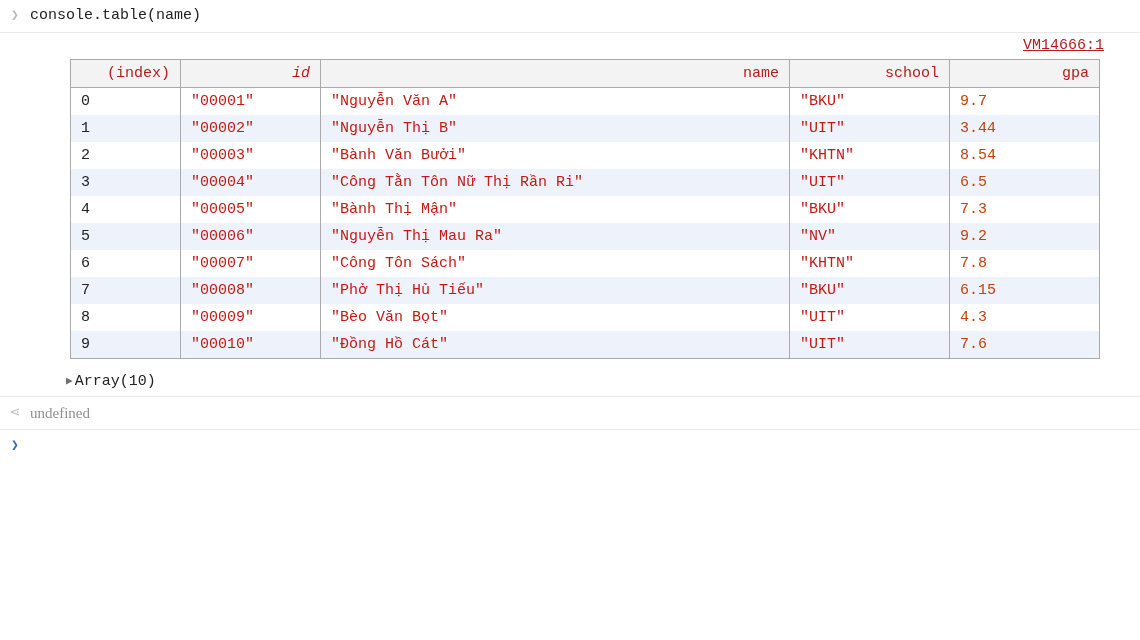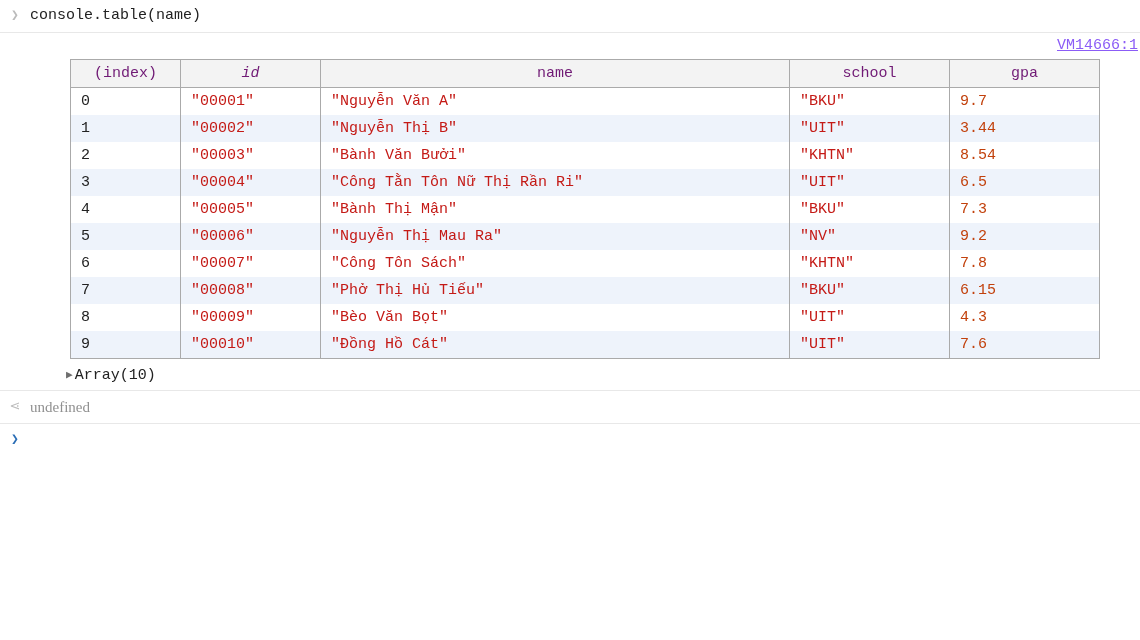--- a/index.html
+++ b/index.html
@@ -55,61 +55,61 @@
     padding-top: 0;
     line-height: 20px;
   }
   .result-block {
     flex: 1;
     padding: 10px 40px 6px 40px;
     position: relative;
   }
   .source-link {
     position: absolute;
-    right: 2px;
+    right: 36px;
     top: 4px;
     text-decoration: underline;
-    color: #8b5cf6;
+    color: #b91c1c;
     font-size: 15px;
     cursor: pointer;
   }
   table.ctable {
     border-collapse: collapse;
     width: 100%;
     margin-top: 16px;
     font-family: inherit;
     font-size: 15px;
     border: 1px solid #aaa;
   }
   table.ctable th {
-    text-align: center;
+    text-align: right;
     font-weight: normal;
     background: #f3f3f3;
     border: 1px solid #aaa;
     padding: 5px 10px;
-    color: #701a75;
+    color: #b91c1c;
   }
   table.ctable td {
     border-left: 1px solid #aaa;
     border-right: 1px solid #aaa;
     padding: 5px 10px;
     vertical-align: middle;
   }
   table.ctable tbody tr:nth-child(even) td {
     background: #eef3fb;
   }
   .col-index { width: 110px; }
   .col-id { width: 140px; font-style: italic; }
   .col-school { width: 160px; }
   .col-gpa { width: 150px; }
   .v-index { color: #222; }
   .v-string { color: #c41a16; }
   .v-number { color: #c2410c; margin-top: 8px; }
   .expander {
-    margin-top: 8px;
+    margin-top: 14px;
     margin-left: -4px;
     color: #222;
     font-size: 15px;
   }
   .tri {
     display: inline-block;
     color: #6e6e6e;
     font-size: 11px;
     margin-right: 2px;
     transform: translateY(-1px);

